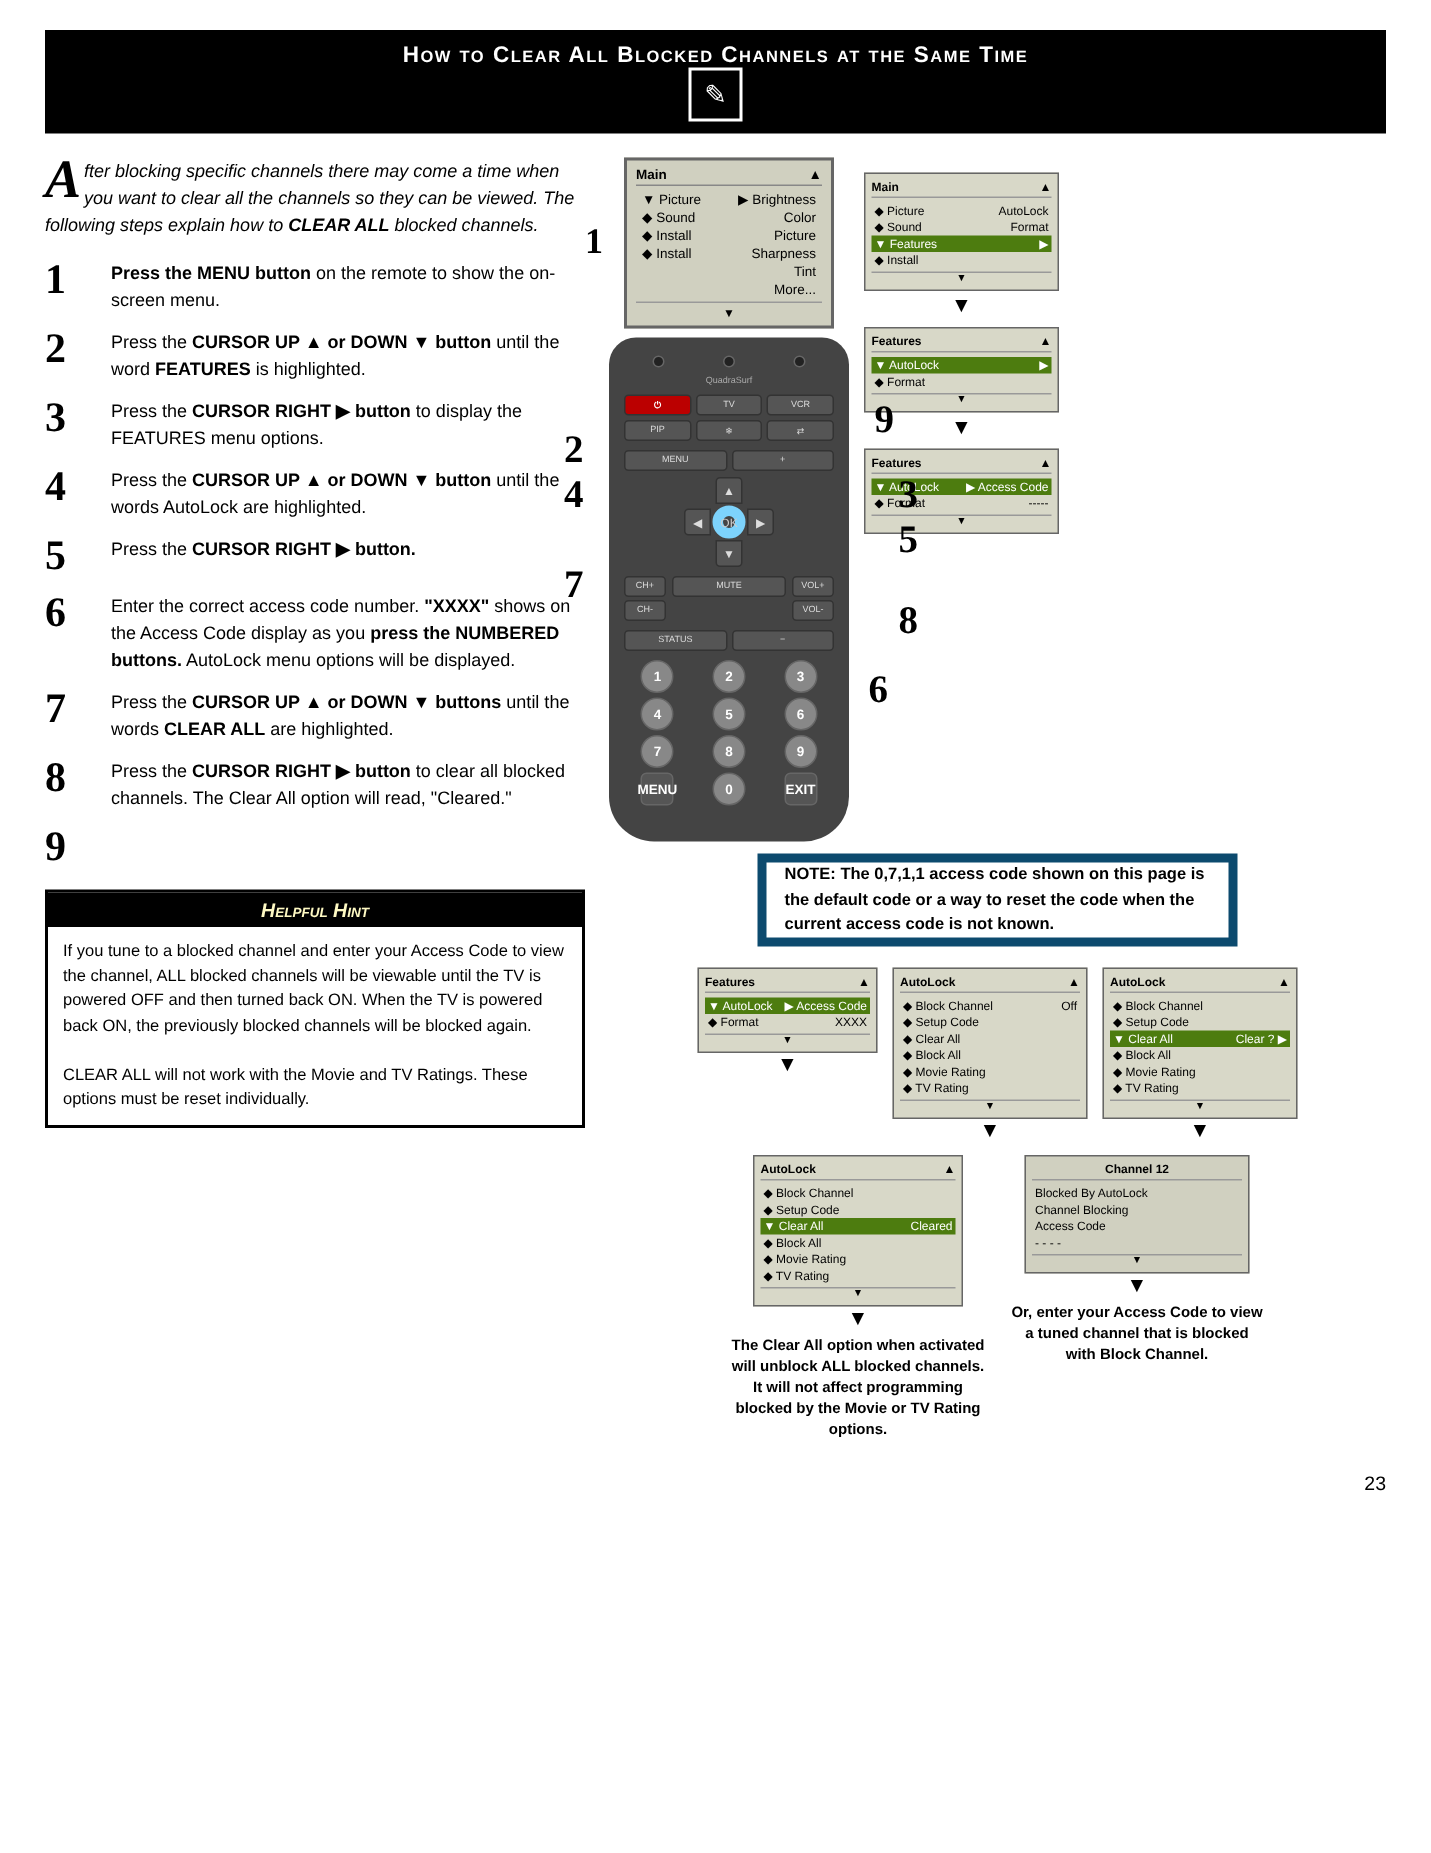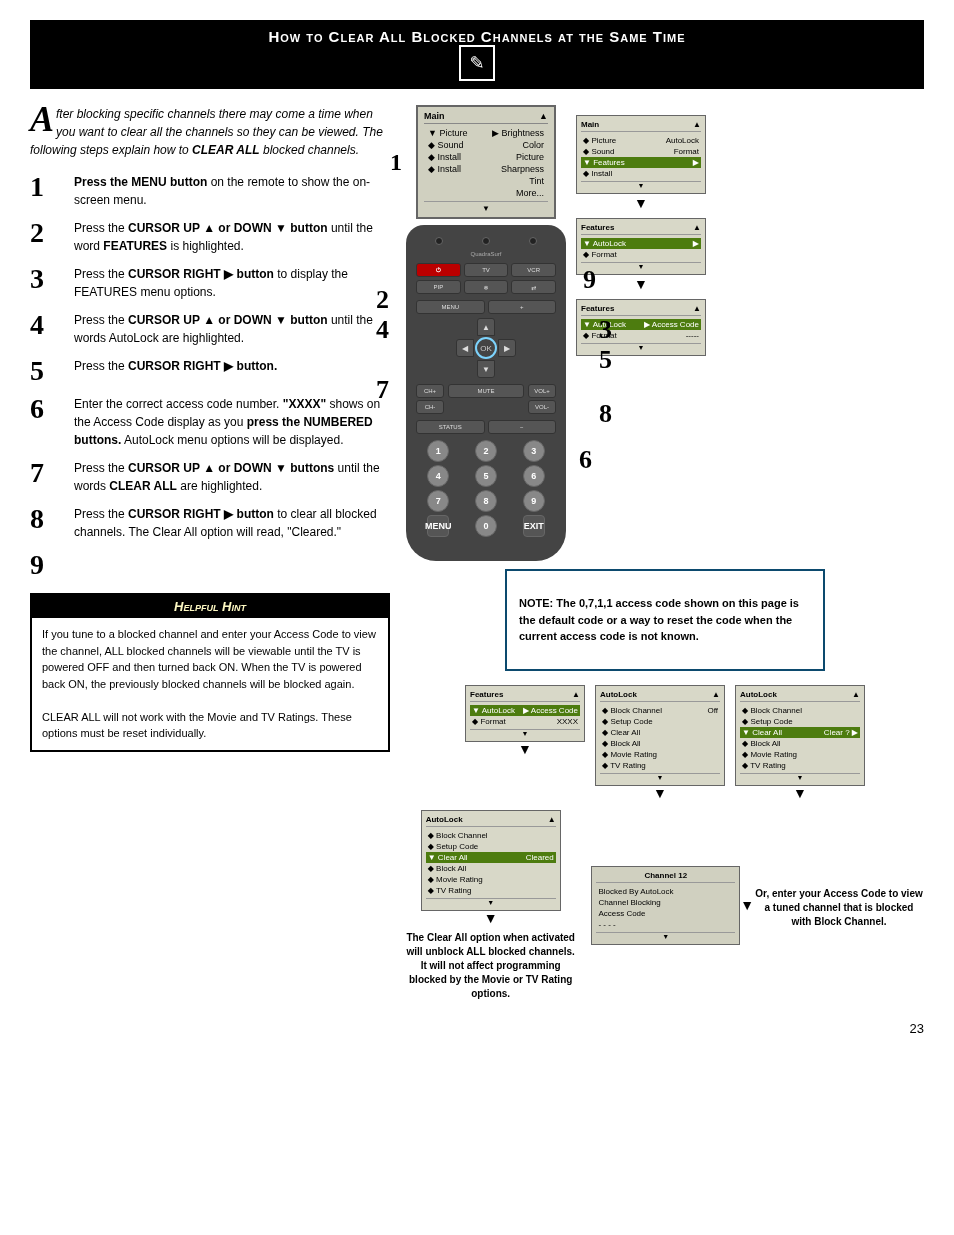--- a/index.html
+++ b/index.html
@@ -185,21 +185,21 @@
       width: 60px;
       height: 60px;
     }
     .dpad-center {
       position: absolute;
       top: 50%; left: 50%;
       transform: translate(-50%, -50%);
       width: 22px; height: 22px;
       background: #444;
       border-radius: 50%;
-      border: 2px solid #7dd3fc;
+      border: 7px solid #7dd3fc;
       display: flex;
       align-items: center;
       justify-content: center;
       color: #ccc;
       font-size: 8px;
     }
     .dpad-btn {
       position: absolute;
       background: #555;
       border: 1px solid #333;
@@ -231,23 +231,23 @@
       color: #fff;
       font-size: 9px;
       font-weight: bold;
       cursor: pointer;
       border: 1px solid #666;
       margin: 0 auto;
     }
 
     
     .note-box {
-      border: 2px solid #0c4a6e;
+      border: 6px solid #0c4a6e;
       background: #fff;
-      padding: 24px 12px;
+      padding: 0 12px;
       font-size: 11px;
       line-height: 1.5;
       margin: 8px 0;
       width: 100%;
       max-width: 320px;
     }
     .note-box b { font-weight: bold; }
 
     
     .bottom-screens {
@@ -730,21 +730,21 @@
               <span>◆ TV Rating</span>
             </div>
           <div style="font-size:7px;text-align:center;border-top:1px solid #999;margin-top:2px;">▼</div>
         </div>
         <div class="conn-arrow">▼</div>
         <div class="bottom-caption">
           <b>The Clear All option when activated will unblock ALL blocked channels. It will not affect programming blocked by the Movie or TV Rating options.</b>
         </div>
       </div>
 
-      <div style="display:flex;flex-direction:row;align-items:center;">
+      <div style="display:flex;flex-direction:column;align-items:center;">
         <div class="menu-screen" style="width:150px;background:#d0d0c0;">
           <div style="font-size:8px;font-weight:bold;border-bottom:1px solid #999;padding-bottom:2px;margin-bottom:3px;text-align:center;">Channel 12</div>
           <div style="font-size:8px;padding:1px 2px;">Blocked By AutoLock</div>
           <div style="font-size:8px;padding:1px 2px;">Channel Blocking</div>
           <div style="font-size:8px;padding:1px 2px;">Access Code</div>
           <div style="font-size:8px;padding:1px 2px;">- - - -</div>
           <div style="font-size:7px;text-align:center;border-top:1px solid #999;margin-top:2px;">▼</div>
         </div>
         <div class="conn-arrow">▼</div>
         <div class="bottom-caption">

